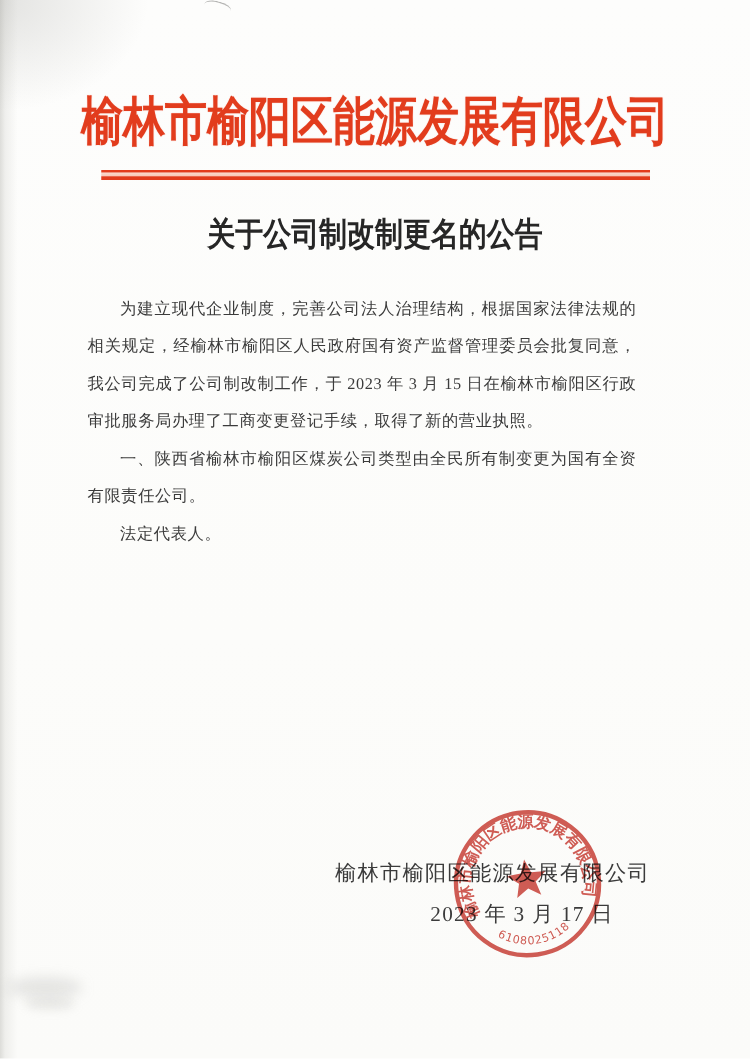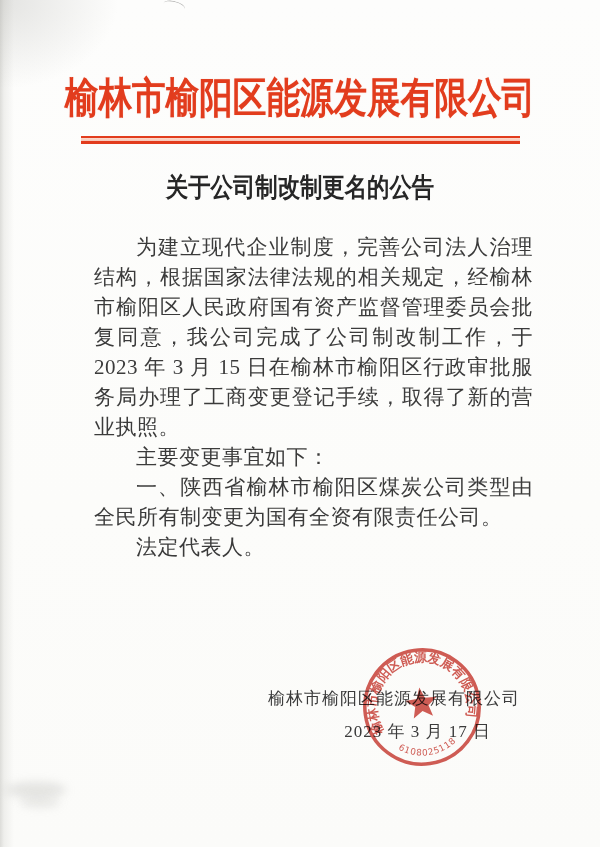--- a/index.html
+++ b/index.html
@@ -63,22 +63,22 @@
     position: absolute; top: 170px; left: 0; width: 600px;
     text-align: center;
     font-size: 26px; font-weight: bold; line-height: 36px;
     color: #262626;
     transform: scaleX(0.86);
     white-space: nowrap;
   }
 
   
   .doc-body {
-    position: absolute; top: 232px; left: 94px; width: 439px;
-    font-size: 21px; line-height: 30px; letter-spacing: 0.5px;
+    position: absolute; top: 232px; left: 70px; width: 439px;
+    font-size: 13px; line-height: 30px; letter-spacing: 0.5px;
     color: #3b3b3b;
     text-align: justify;
     text-justify: inter-character;
   }
   .doc-body p { text-indent: 2em; }
 
   .signature {
     position: absolute; top: 686px; right: 80px;
     font-size: 17px; line-height: 26px; letter-spacing: 1px;
     color: #3b3b3b; white-space: nowrap;
@@ -116,21 +116,20 @@
   <div class="scan-smudge-2"></div>
 
   <h1 class="letterhead">榆林市榆阳区能源发展有限公司</h1>
 
   <div class="red-rule"></div>
 
   <h2 class="doc-title">关于公司制改制更名的公告</h2>
 
   <div class="doc-body">
     <p>为建立现代企业制度，完善公司法人治理结构，根据国家法律法规的相关规定，经榆林市榆阳区人民政府国有资产监督管理委员会批复同意，我公司完成了公司制改制工作，于 2023 年 3 月 15 日在榆林市榆阳区行政审批服务局办理了工商变更登记手续，取得了新的营业执照。</p>
-    <p>主要变更事宜如下：</p>
     <p>一、陕西省榆林市榆阳区煤炭公司类型由全民所有制变更为国有全资有限责任公司。</p>
     <p>法定代表人。</p>
   </div>
 
   <div class="signature">榆林市榆阳区能源发展有限公司</div>
 
   <div class="date-line">2023 年 3 月 17 日</div>
 
   <div class="seal">
     <svg viewBox="0 0 120 120" xmlns="http://www.w3.org/2000/svg">

